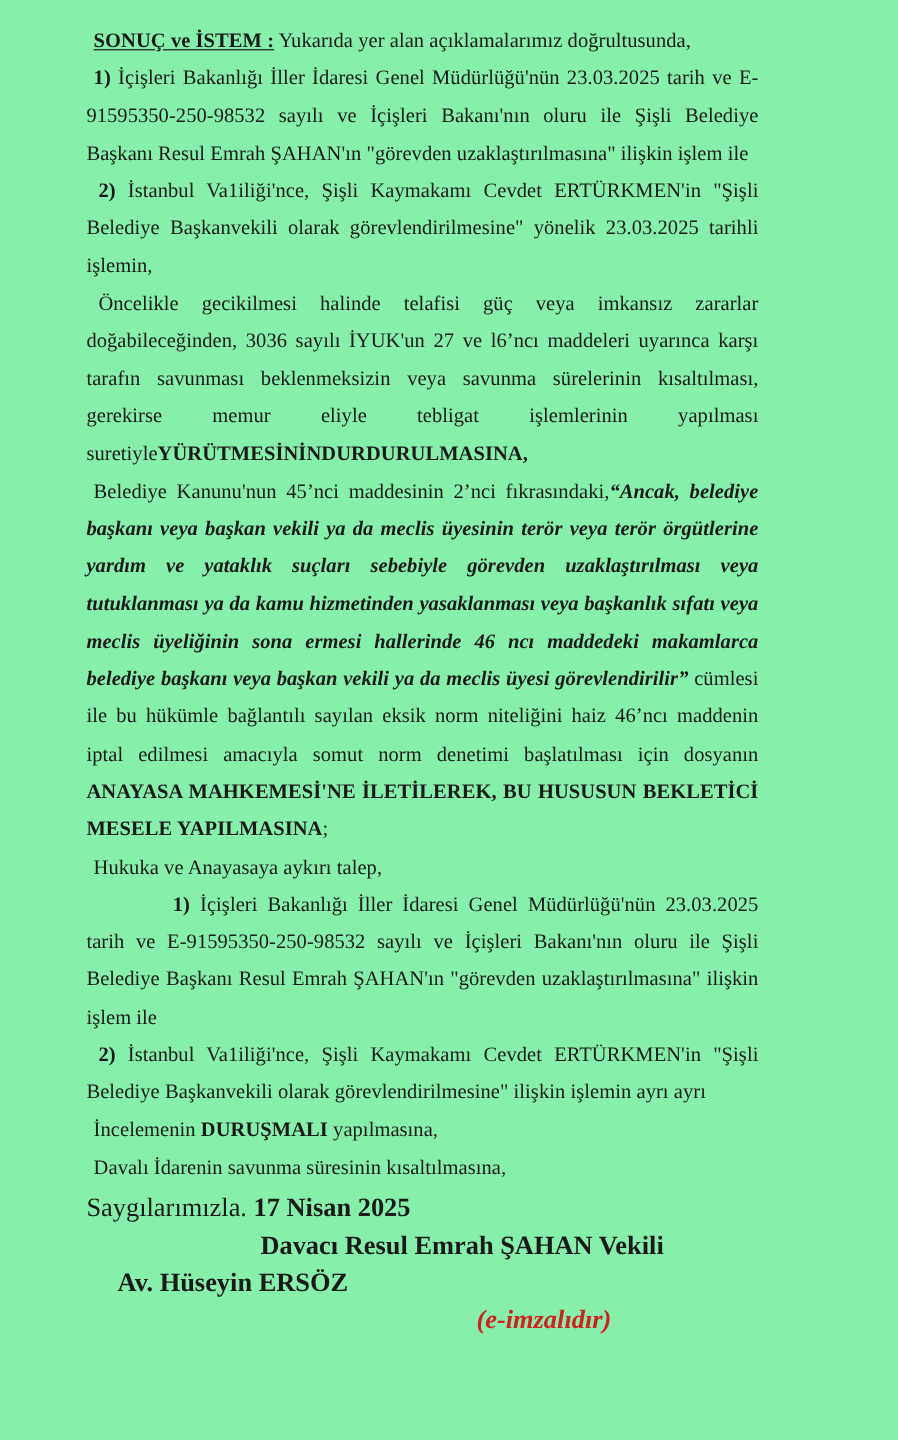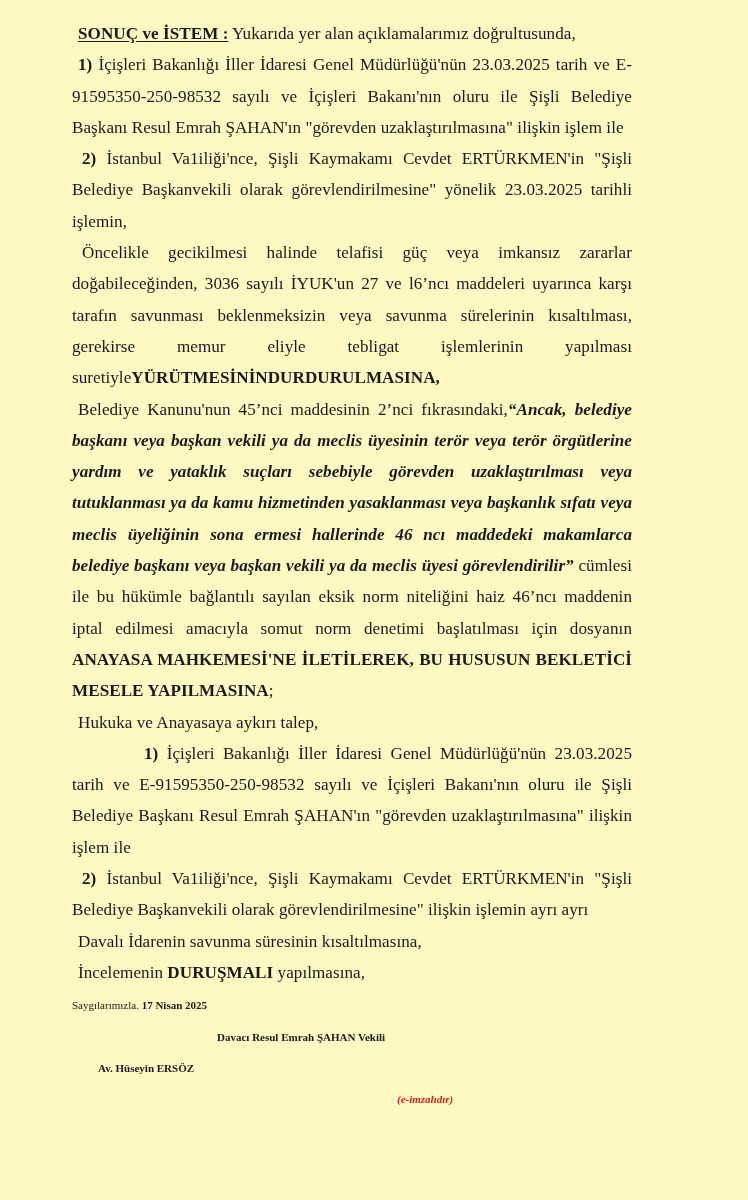--- a/index.html
+++ b/index.html
@@ -51,21 +51,21 @@
   .quote-blk {
     font-weight: 700;
     font-style: italic;
   }
 
   
   .sig-wrap {
     margin-top: 2px;
   }
   .sig-line {
-    font-size: 11px;
+    font-size: 22px;
     line-height: 31.3px;
     text-align: left;
     white-space: nowrap;
   }
   .sig-name {
     padding-left: 26px;
     font-weight: 700;
   }
   .sig-role {
     padding-left: 145px;
@@ -73,21 +73,21 @@
   }
   .sig-esign {
     padding-left: 325px;
     font-weight: 700;
     font-style: italic;
   }
 </style>
 </head>
 <body style="background: rgb(255, 255, 255); color: rgb(26, 26, 26);">
 
-<div class="page" style="background: #fef9c3;">
+<div class="page" style="background: #86efac;">
   <div class="body-col">
 
     <p class="ind-sm">
       <span class="u-head">SONUÇ ve İSTEM  :</span><span> Yukarıda yer alan açıklamalarımız doğrultusunda,</span>
     </p>
 
     <p class="ind-sm">
       <b>1)</b><span> İçişleri Bakanlığı İller İdaresi Genel Müdürlüğü'nün 23.03.2025 tarih ve E-91595350-250-98532 sayılı ve İçişleri Bakanı'nın oluru ile Şişli Belediye Başkanı Resul Emrah ŞAHAN'ın "görevden uzaklaştırılmasına" ilişkin işlem ile</span>
     </p>
 
@@ -109,25 +109,25 @@
 
     <p class="ind-lg">
       <b>1)</b><span> İçişleri Bakanlığı İller İdaresi Genel Müdürlüğü'nün 23.03.2025 tarih ve E-91595350-250-98532 sayılı ve İçişleri Bakanı'nın oluru ile Şişli Belediye Başkanı Resul Emrah ŞAHAN'ın "görevden uzaklaştırılmasına" ilişkin işlem ile</span>
     </p>
 
     <p class="ind-md">
       <b>2)</b><span> İstanbul Va1iliği'nce, Şişli Kaymakamı Cevdet ERTÜRKMEN'in "Şişli Belediye Başkanvekili olarak görevlendirilmesine" ilişkin işlemin ayrı ayrı</span>
     </p>
 
     <p class="ind-sm">
-      <span> Davalı İdarenin savunma süresinin kısaltılmasına,</span>
+      <span> İncelemenin </span><b>DURUŞMALI</b><span> yapılmasına,</span>
     </p>
 
     <p class="ind-sm">
-      <span> İncelemenin </span><b>DURUŞMALI</b><span> yapılmasına,</span>
+      <span> Davalı İdarenin savunma süresinin kısaltılmasına,</span>
     </p>
 
 
     <div class="sig-wrap">
       <div class="sig-line">
         <span> Saygılarımızla. </span><b>17 Nisan 2025</b>
       </div>
       <div class="sig-line sig-role">Davacı Resul Emrah ŞAHAN Vekili</div>
       <div class="sig-line sig-name">Av. Hüseyin ERSÖZ</div>
       <div class="sig-line sig-esign" style="color: rgb(208, 33, 28);">(e-imzalıdır)</div>

